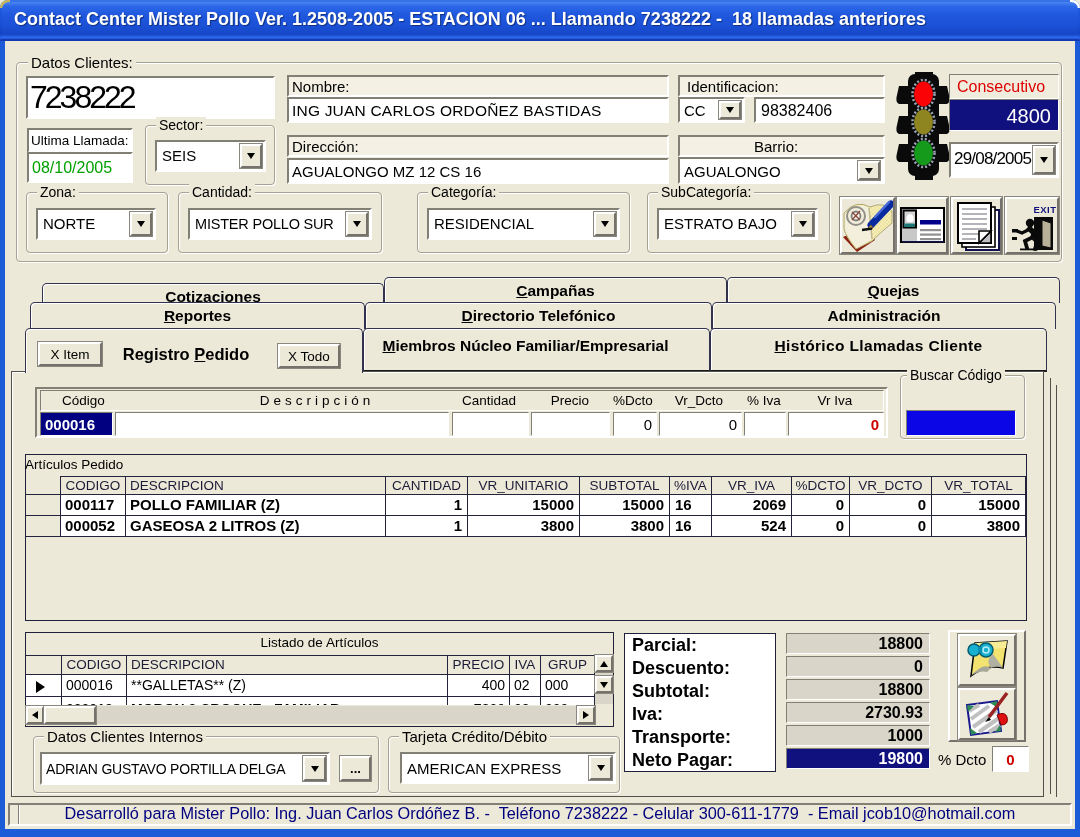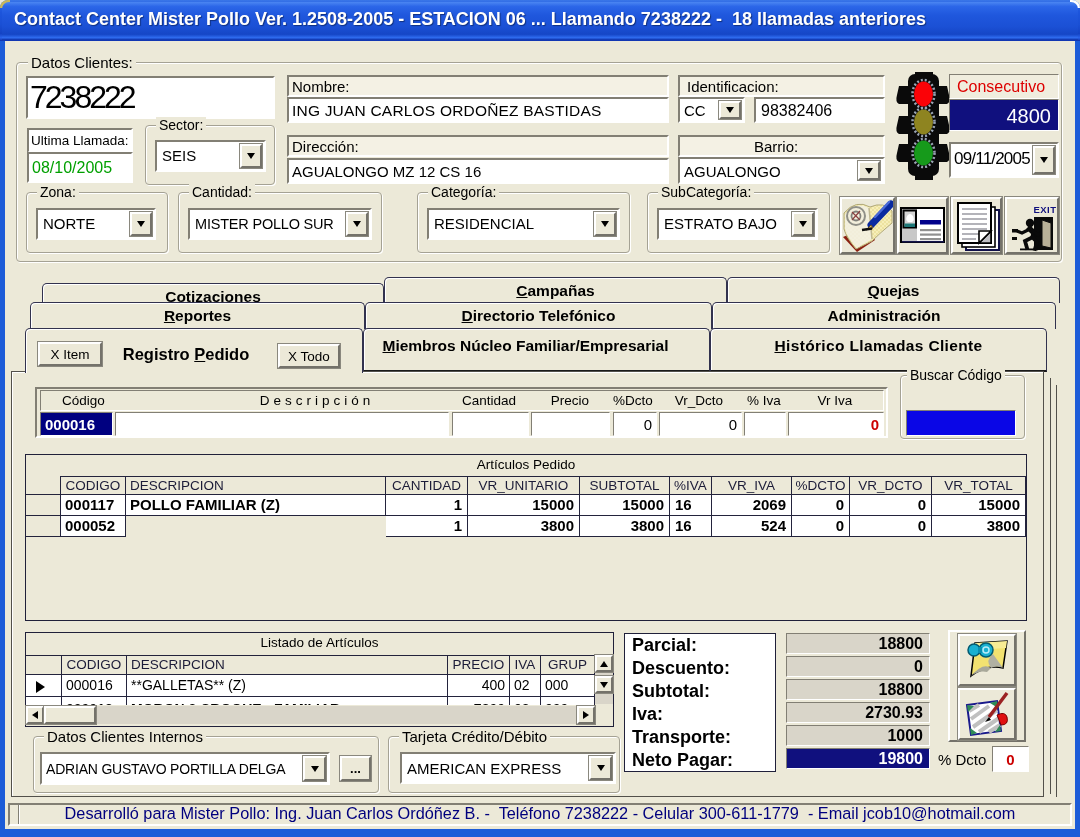--- a/index.html
+++ b/index.html
@@ -100,21 +100,21 @@
 <ellipse cx="28.5" cy="22" rx="9.5" ry="12.5" fill="#FB0207"></ellipse>
 <ellipse cx="28.5" cy="50" rx="9.5" ry="12.5" fill="#8E8420"></ellipse>
 <ellipse cx="28.5" cy="81" rx="9.5" ry="12.5" fill="#169A1B"></ellipse>
 </svg></div>
 
 <div class="ab sunk1" style="left:949px;top:74px;width:110px;height:25px;background:#F0EDDE"></div>
 <div class="ab b" style="left:957px;top:78px;font-size:16px;color:#DD0000">Consecutivo</div>
 <div class="ab sunk1" style="left:949px;top:99px;width:110px;height:32px;background:#10107E"></div>
 <div class="ab b" style="right:29px;top:105px;font-size:20px;color:#fff">4800</div>
 <div class="ab sunk" style="left:949px;top:142px;width:110px;height:36px"></div>
-<div class="ab" style="left:954px;top:149px;font-size:17px;letter-spacing:-0.8px">09/11/2005</div>
+<div class="ab" style="left:954px;top:149px;font-size:17px;letter-spacing:-0.8px">29/08/2005</div>
 <div class="abtn" style="left:1033px;top:146px;width:22px;height:28px">
       <div class="dn"></div>
     </div>
 
 <div class="ab grp" style="left:26px;top:192px;width:142px;height:61px"></div>
 <div class="ab glab" style="left:37px;top:184px;font-size:14px">Zona:</div>
 <div class="ab sunk" style="left:36px;top:208px;width:120px;height:32px"></div>
 <div class="ab" style="left:43px;top:215px;font-size:15px">NORTE</div>
 <div class="abtn" style="left:130px;top:212px;width:22px;height:24px">
       <div class="dn"></div>
@@ -244,21 +244,21 @@
 <div class="ab sunk1" style="left:602px;top:41px;width:44px;height:24px;text-align:right;font-size:15px;padding:3px 4px 0 0">0</div>
 <div class="ab sunk1" style="left:648px;top:41px;width:83px;height:24px;text-align:right;font-size:15px;padding:3px 4px 0 0">0</div>
 <div class="ab sunk1" style="left:733px;top:41px;width:42px;height:24px"></div>
 <div class="ab sunk1" style="left:777px;top:41px;width:96px;height:24px;text-align:right;font-size:15px;padding:3px 4px 0 0;color:#CC0000;font-weight:bold">0</div>
 
 <div class="ab grp" style="left:889px;top:4px;width:125px;height:64px"></div>
 <div class="ab glab" style="left:896px;top:-4px;font-size:14px">Buscar Código</div>
 <div class="ab sunk1" style="left:895px;top:39px;width:110px;height:26px;background:#0A06E6"></div>
 
 <div class="ab" style="left:14px;top:83px;width:1002px;height:167px;border:1px solid #20203a"></div>
-<div class="ab" style="left:14px;top:86px;width:1002px;text-align:center;font-size:13.5px">Artículos Pedido</div>
+<div class="ab" style="left:14px;top:86px;width:1002px;font-size:13.5px">Artículos Pedido</div>
 <div class="hdr" style="left:50px;width:65px">CODIGO</div>
 <div class="hdr" style="left:115px;width:260px;text-align:left;padding-left:4px">DESCRIPCION</div>
 <div class="hdr" style="left:375px;width:82px">CANTIDAD</div>
 <div class="hdr" style="left:457px;width:112px">VR_UNITARIO</div>
 <div class="hdr" style="left:569px;width:90px">SUBTOTAL</div>
 <div class="hdr" style="left:659px;width:42px">%IVA</div>
 <div class="hdr" style="left:701px;width:80px">VR_IVA</div>
 <div class="hdr" style="left:781px;width:58px">%DCTO</div>
 <div class="hdr" style="left:839px;width:82px">VR_DCTO</div>
 <div class="hdr" style="left:921px;width:94px">VR_TOTAL</div>
@@ -269,20 +269,21 @@
 <div class="r1" style="left:115px;width:260px;text-align:left;padding-left:4px">POLLO FAMILIAR (Z)</div>
 <div class="r1" style="left:375px;width:82px">1</div>
 <div class="r1" style="left:457px;width:112px">15000</div>
 <div class="r1" style="left:569px;width:90px">15000</div>
 <div class="r1" style="left:659px;width:42px;text-align:left;padding-left:5px">16</div>
 <div class="r1" style="left:701px;width:80px">2069</div>
 <div class="r1" style="left:781px;width:58px">0</div>
 <div class="r1" style="left:839px;width:82px">0</div>
 <div class="r1" style="left:921px;width:94px">15000</div>
 <div class="r2" style="left:50px;width:65px;text-align:left;padding-left:4px">000052</div>
+<div class="r2" style="left:115px;width:260px;text-align:left;padding-left:4px">GASEOSA 2 LITROS (Z)</div>
 <div class="r2" style="left:375px;width:82px">1</div>
 <div class="r2" style="left:457px;width:112px">3800</div>
 <div class="r2" style="left:569px;width:90px">3800</div>
 <div class="r2" style="left:659px;width:42px;text-align:left;padding-left:5px">16</div>
 <div class="r2" style="left:701px;width:80px">524</div>
 <div class="r2" style="left:781px;width:58px">0</div>
 <div class="r2" style="left:839px;width:82px">0</div>
 <div class="r2" style="left:921px;width:94px">3800</div>
 
 <div class="ab" style="left:14px;top:261px;width:589px;height:95px;border:1px solid #20203a"></div>

